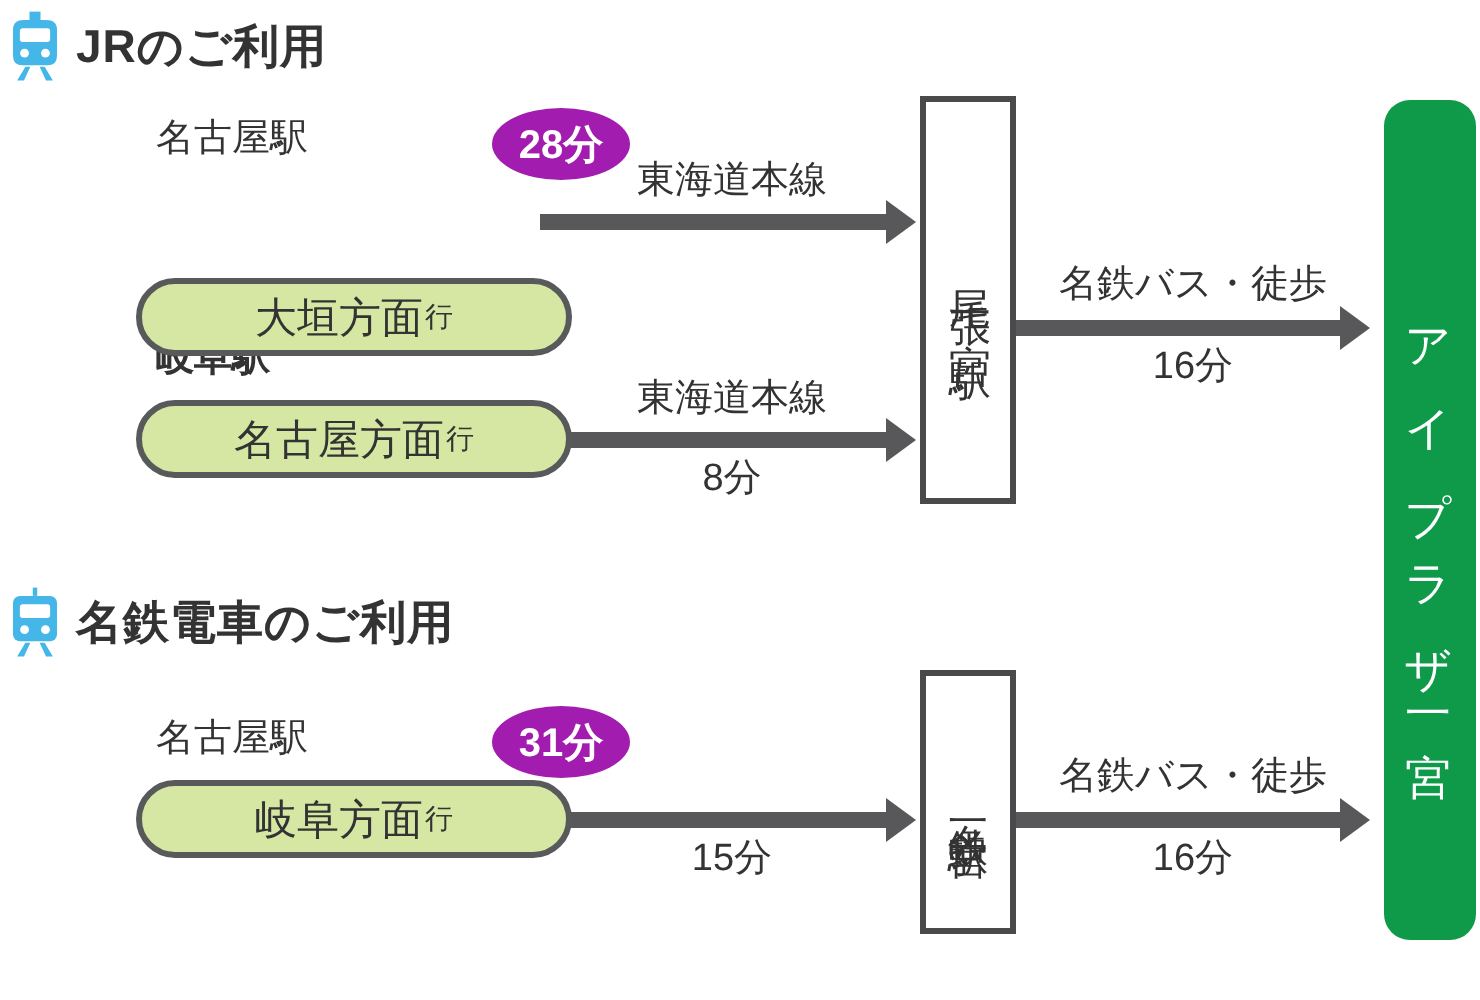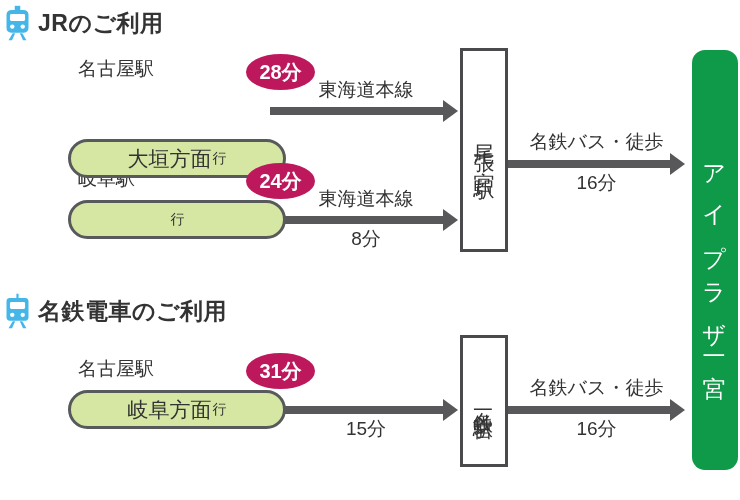--- a/index.html
+++ b/index.html
@@ -9,35 +9,35 @@
 
   
   .sec-header { position:absolute; display:flex; align-items:center; gap:4px; }
   .sec-header .ttl { font-size:23px; font-weight:bold; color:#333; letter-spacing:0.5px; }
   #hdr-jr { left:1px; top:5px; }
   #hdr-meitetsu { left:1px; top:293px; }
 
   
   .origin { position:absolute; font-size:19px; color:#333; }
   #origin-a { left:78px; top:56px; }
-  #origin-b { left:78px; top:166px; }
+  #origin-b { left:78px; top:166px;font-weight:bold; }
   #origin-c { left:78px; top:356px; }
 
   
   .pill { position:absolute; width:218px; height:39px; background:#d5e7a3;
           border:3px solid #58595b; border-radius:21px; display:flex;
           align-items:center; justify-content:center; z-index:2; }
   .pill .dir { font-size:21px; color:#333; }
   .pill .suf { font-size:14px; color:#333; margin-left:1px; }
   #pill-a { left:68px; top:91px;margin-top:48px; }
   #pill-b { left:68px; top:200px; }
   #pill-c { left:68px; top:390px; }
 
   
-  .badge { position:absolute; width:69px; height:36px; background:#be185d;
+  .badge { position:absolute; width:69px; height:36px; background:#a21caf;
            border-radius:50%; display:flex; align-items:center; justify-content:center;
            color:#fff; font-size:20px; font-weight:bold; z-index:3; }
   #badge-a { left:246px; top:54px; }
   #badge-b { left:246px; top:163px; }
   #badge-c { left:246px; top:353px; }
 
   
   .arrow { position:absolute; z-index:1; }
   .arrow .shaft { position:absolute; left:0; right:12px; top:0; height:8px; background:#58585a; }
   .arrow .head { position:absolute; right:0; top:-7px; width:0; height:0;
@@ -102,23 +102,23 @@
   </div>
   <div class="badge" id="badge-a">28分</div>
   <div class="arrow" id="arrow-a">
     <div class="shaft"></div>
     <div class="head"></div>
   </div>
   <div class="alabel" id="lbl-line-a">東海道本線</div>
 
   <div class="origin" id="origin-b">岐阜駅</div>
   <div class="pill" id="pill-b">
+    <span class="dir">名古屋方面</span>
       <span class="suf">行</span>
   </div>
-  <div class="badge" id="badge-b">24分</div>
   <div class="arrow" id="arrow-b">
     <div class="shaft"></div>
     <div class="head"></div>
   </div>
   <div class="alabel" id="lbl-line-b">東海道本線</div>
   <div class="alabel" id="lbl-time-b">8分</div>
 
   <div class="hub" id="hub-1">尾張一宮駅</div>
 
   <div class="arrow" id="arrow-bus1">

